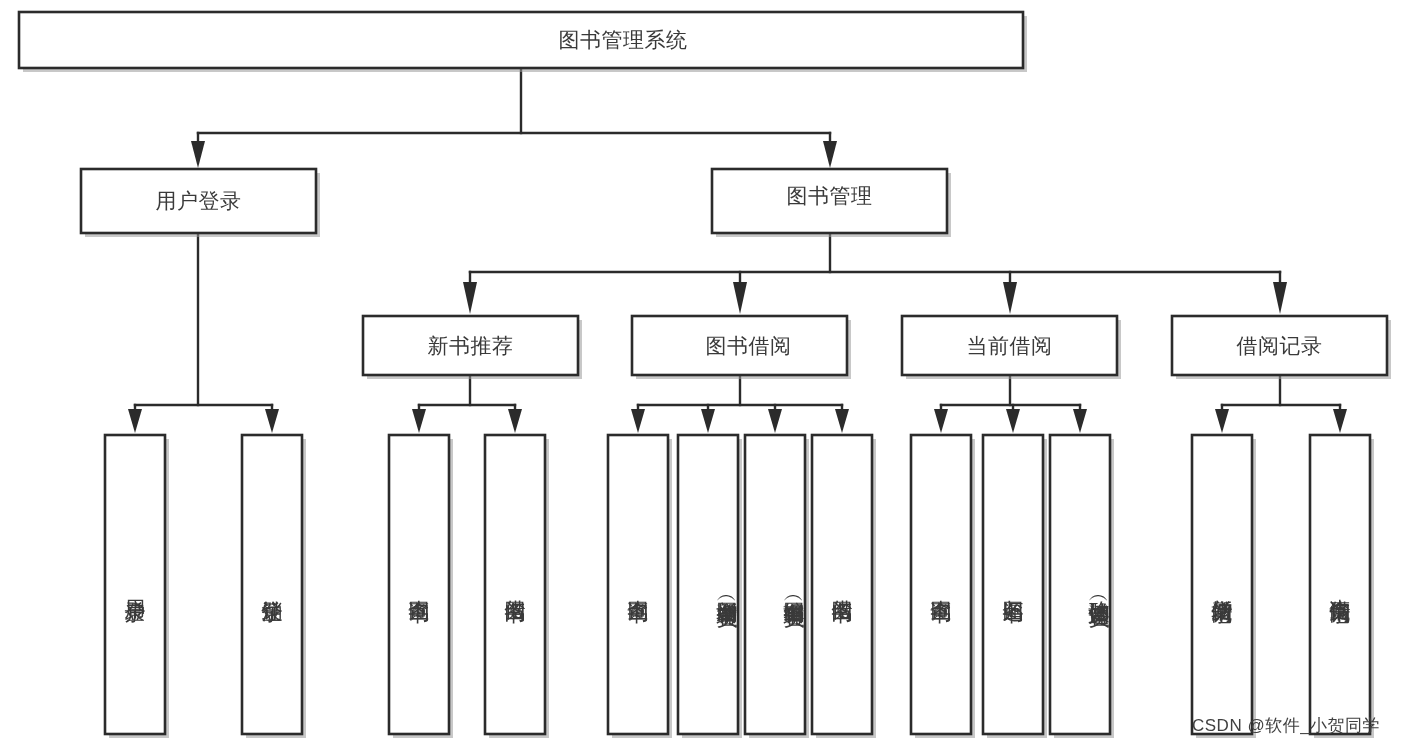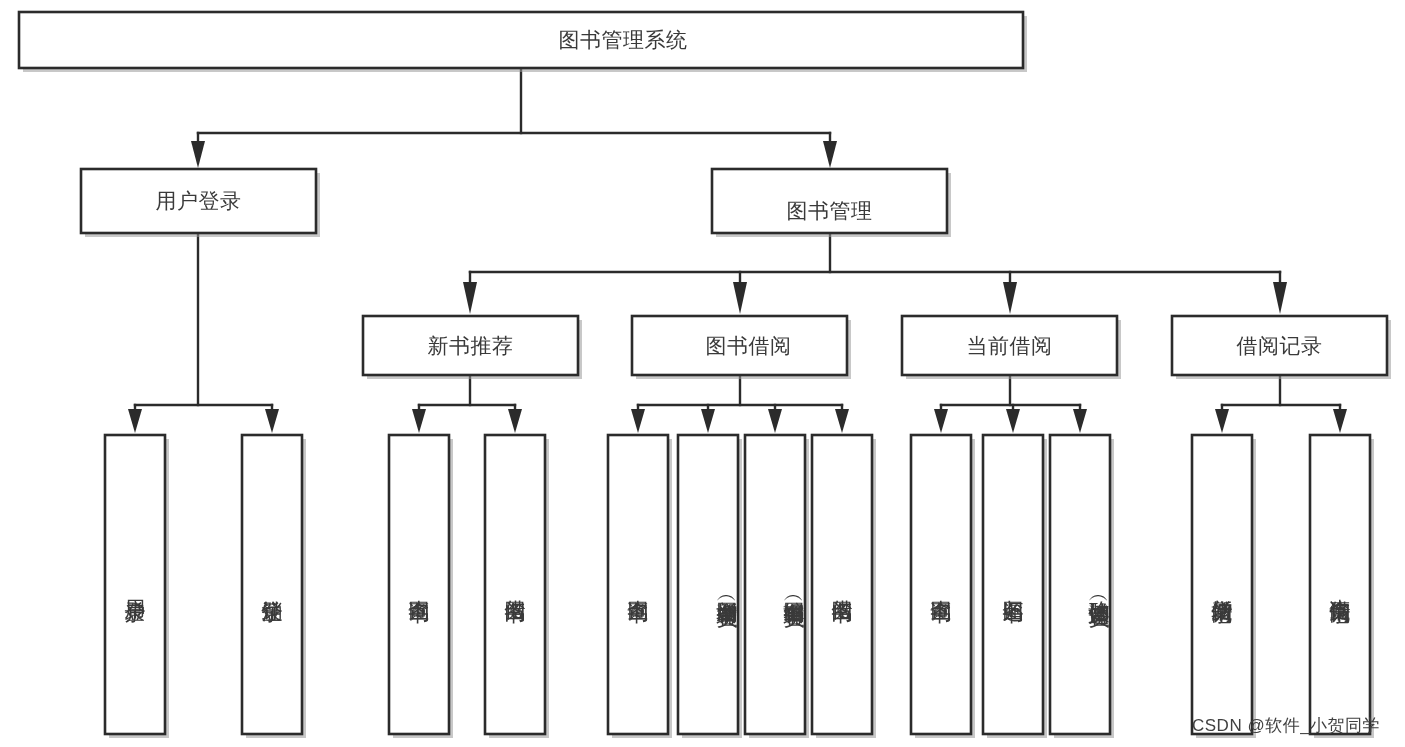--- a/index.html
+++ b/index.html
@@ -237,21 +237,21 @@
     </g>
     <g>
       <rect class="node-box-shadow" x="1314" y="439" width="60" height="299"></rect>
       <rect class="node-box" x="1310" y="435" width="60" height="299"></rect>
     </g>
   </svg>
 
   <div class="node-label-h" style="left:19px; top:12px; width:1208px; height:56px;">图书管理系统</div>
 
   <div class="node-label-h" style="left:81px; top:169px; width:235px; height:64px;">用户登录</div>
-  <div class="node-label-h" style="left:712px; top:179px; width:235px; height:64px;">图书管理</div>
+  <div class="node-label-h" style="left:712px; top:164px; width:235px; height:64px;">图书管理</div>
 
   <div class="node-label-h" style="left:363px; top:316px; width:215px; height:60px;">新书推荐</div>
   <div class="node-label-h" style="left:632px; top:316px; width:233px; height:59px;">图书借阅</div>
   <div class="node-label-h" style="left:902px; top:316px; width:215px; height:59px;">当前借阅</div>
   <div class="node-label-h" style="left:1172px; top:316px; width:215px; height:59px;">借阅记录</div>
 
   <div class="node-label-v" style="left:105px; top:435px; width:60px; height:299px;">用户登录</div>
   <div class="node-label-v" style="left:242px; top:435px; width:60px; height:299px;">注销登录</div>
   <div class="node-label-v" style="left:389px; top:435px; width:60px; height:299px;">查询图书</div>
   <div class="node-label-v" style="left:485px; top:435px; width:60px; height:299px;">借阅图书</div>

